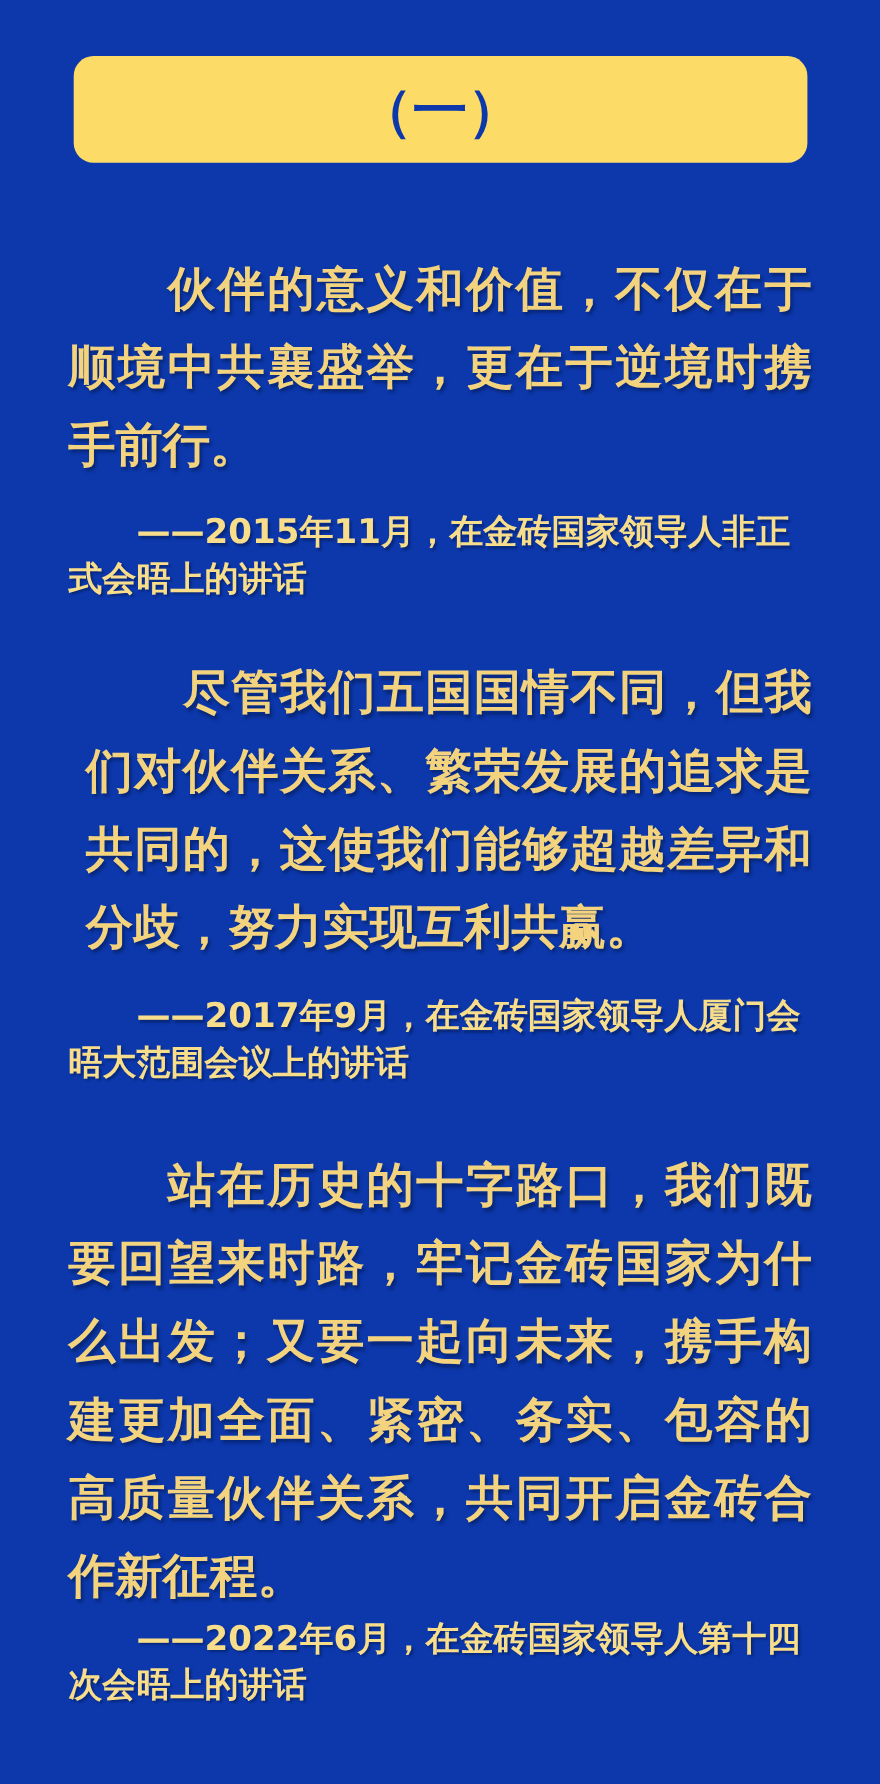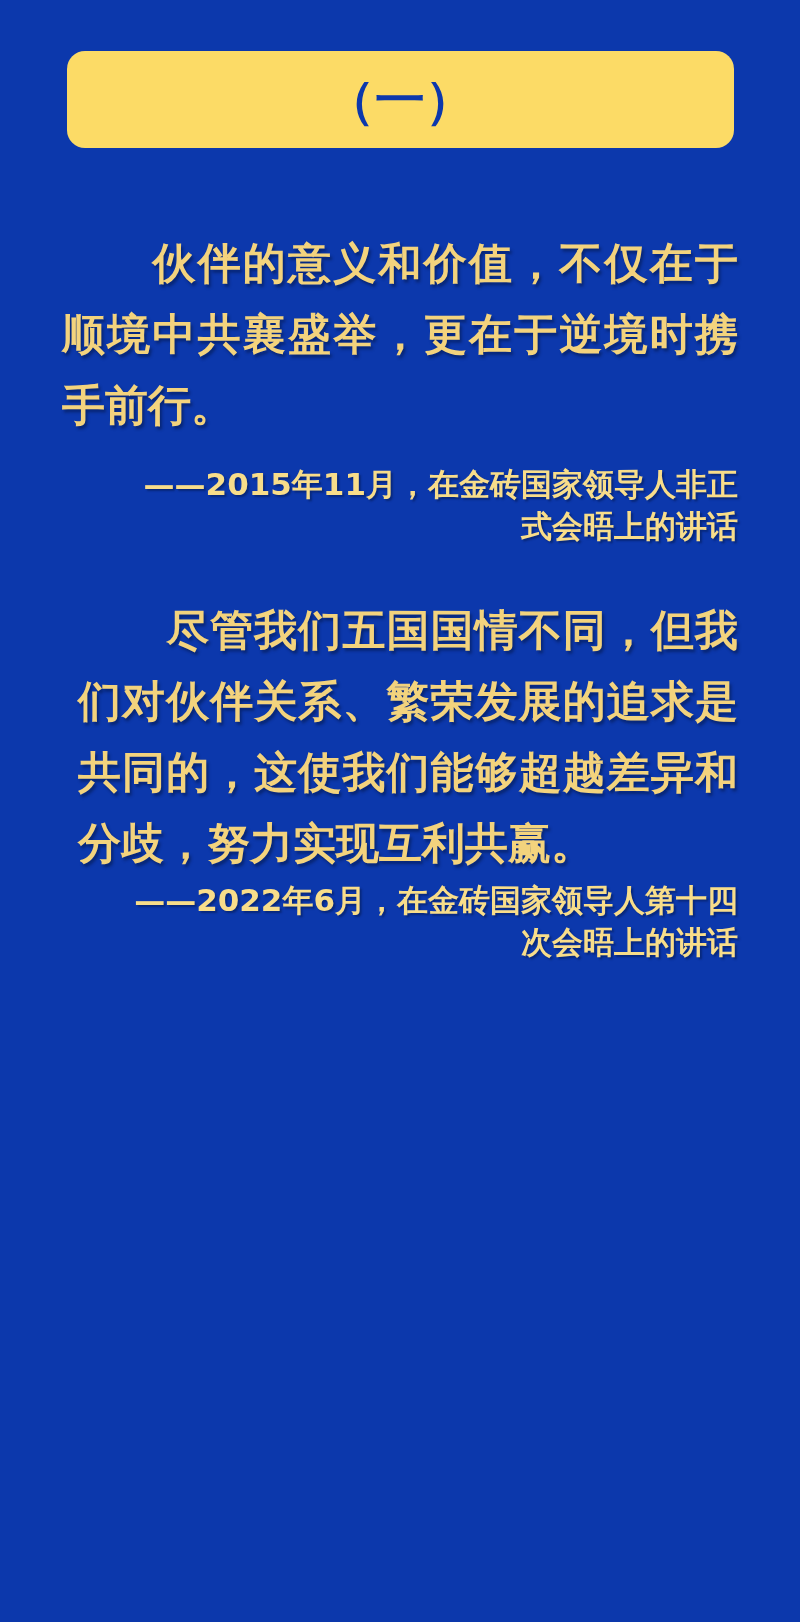--- a/index.html
+++ b/index.html
@@ -43,21 +43,21 @@
     text-align: justify;
     text-shadow: 2px 3px 3px rgba(0, 15, 50, 0.45);
     margin: 0;
   }
   .source {
     font-family: "DejaVu Sans", "Liberation Sans", sans-serif;
     font-weight: bold;
     font-size: 31px;
     line-height: 42px;
     color: #f8dd8a;
-    text-align: right;
+    text-align: left;
     text-shadow: 2px 2px 2px rgba(0, 15, 50, 0.4);
     margin: 0;
   }
   .quote-1 { margin-top: 80px; }
   .source-1 { margin-top: 22px; }
   .quote-2 { margin-top: 48px; margin-left: 16px; }
   .source-2 { margin-top: 24px; }
   .quote-3 { margin-top: 56px; }
   .source-3 { }
 </style>
@@ -69,17 +69,19 @@
   <div class="badge">
     <span class="badge-label">（一）</span>
   </div>
 
   <div class="content">
 
     <p class="quote quote-1">　　伙伴的意义和价值，不仅在于顺境中共襄盛举，更在于逆境时携手前行。</p>
     <p class="source source-1">　　——2015年11月，在金砖国家领导人非正式会晤上的讲话</p>
 
     <p class="quote quote-2">　　尽管我们五国国情不同，但我们对伙伴关系、繁荣发展的追求是共同的，这使我们能够超越差异和分歧，努力实现互利共赢。</p>
+    <p class="source source-2">　　——2017年9月，在金砖国家领导人厦门会晤大范围会议上的讲话</p>
 
+    <p class="quote quote-3">　　站在历史的十字路口，我们既要回望来时路，牢记金砖国家为什么出发；又要一起向未来，携手构建更加全面、紧密、务实、包容的高质量伙伴关系，共同开启金砖合作新征程。</p>
     <p class="source source-3">　　——2022年6月，在金砖国家领导人第十四次会晤上的讲话</p>
 
   </div>
 </div>
 
 </body></html>

